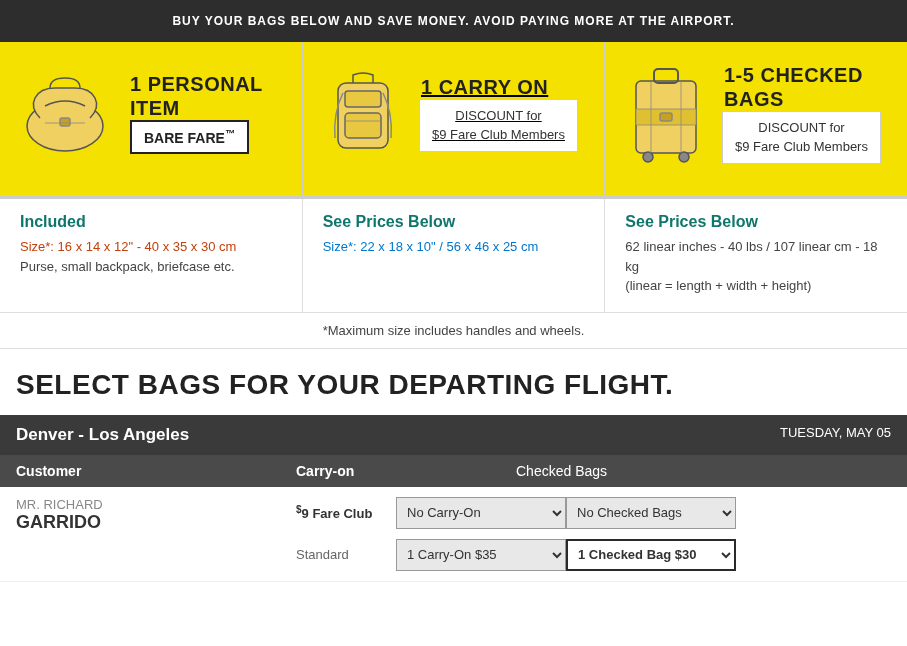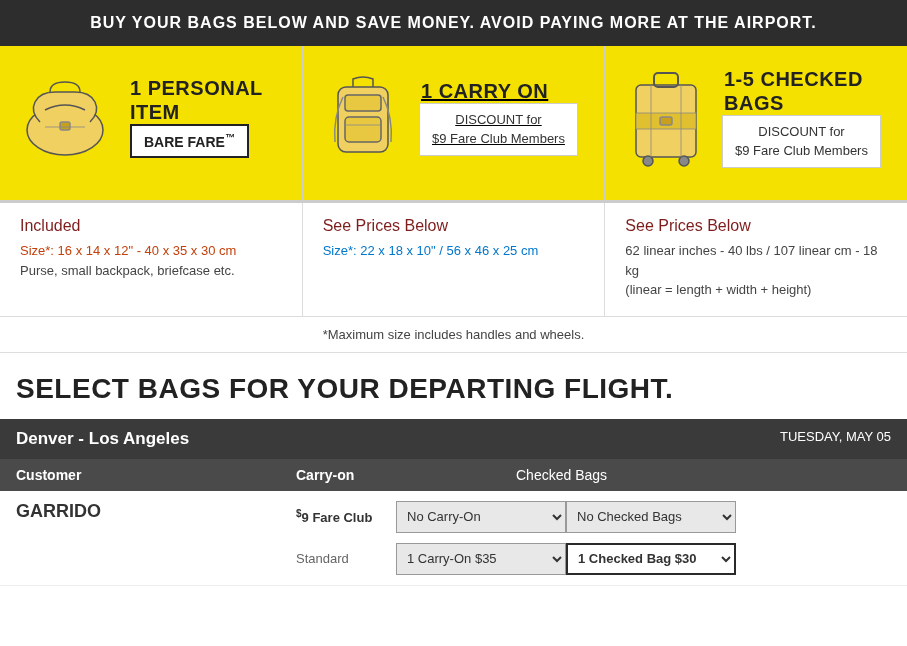--- a/index.html
+++ b/index.html
@@ -4,21 +4,21 @@
   <style>
     * { box-sizing: border-box; margin: 0; padding: 0; }
     body { font-family: Arial, sans-serif; background: #fff; width: 907px; }
 
     
     .header-banner {
       background: #2d2d2d;
       color: #fff;
       text-align: center;
       padding: 14px 20px;
-      font-size: 16px;
+      font-size: 12px;
       font-weight: bold;
       letter-spacing: 1px;
     }
 
     
     .bag-info-section {
       background: #f5e100;
       display: flex;
       border-bottom: 3px solid #ccc;
     }
@@ -86,22 +86,22 @@
 
     .bag-desc-col {
       flex: 1;
       padding: 14px 20px 16px;
       border-right: 1px solid #ddd;
     }
     .bag-desc-col:last-child { border-right: none; }
 
     .bag-desc-title {
       font-size: 16px;
-      font-weight: normal;
-      color: #7f1d1d;
+      font-weight: bold;
+      color: #0f766e;
       margin-bottom: 6px;
     }
 
     .bag-desc-text {
       font-size: 13px;
       color: #444;
       line-height: 1.5;
     }
 
     .max-size-note {
@@ -392,20 +392,21 @@
   </div>
 
   <div class="table-col-headers">
     <div class="col-customer">Customer</div>
     <div class="col-carryon">Carry-on</div>
     <div class="col-checked">Checked Bags</div>
   </div>
 
   <div class="passenger-row">
     <div class="passenger-name-col">
+      <div class="passenger-title">MR. RICHARD</div>
       <div class="passenger-last">GARRIDO</div>
     </div>
 
     <div class="bag-options-col">
 
       <div class="bag-option-row">
         <div class="fare-type-label club">
           <sup>$</sup><span>9 Fare Club</span>
         </div>
         <div class="carryon-select-wrap">

